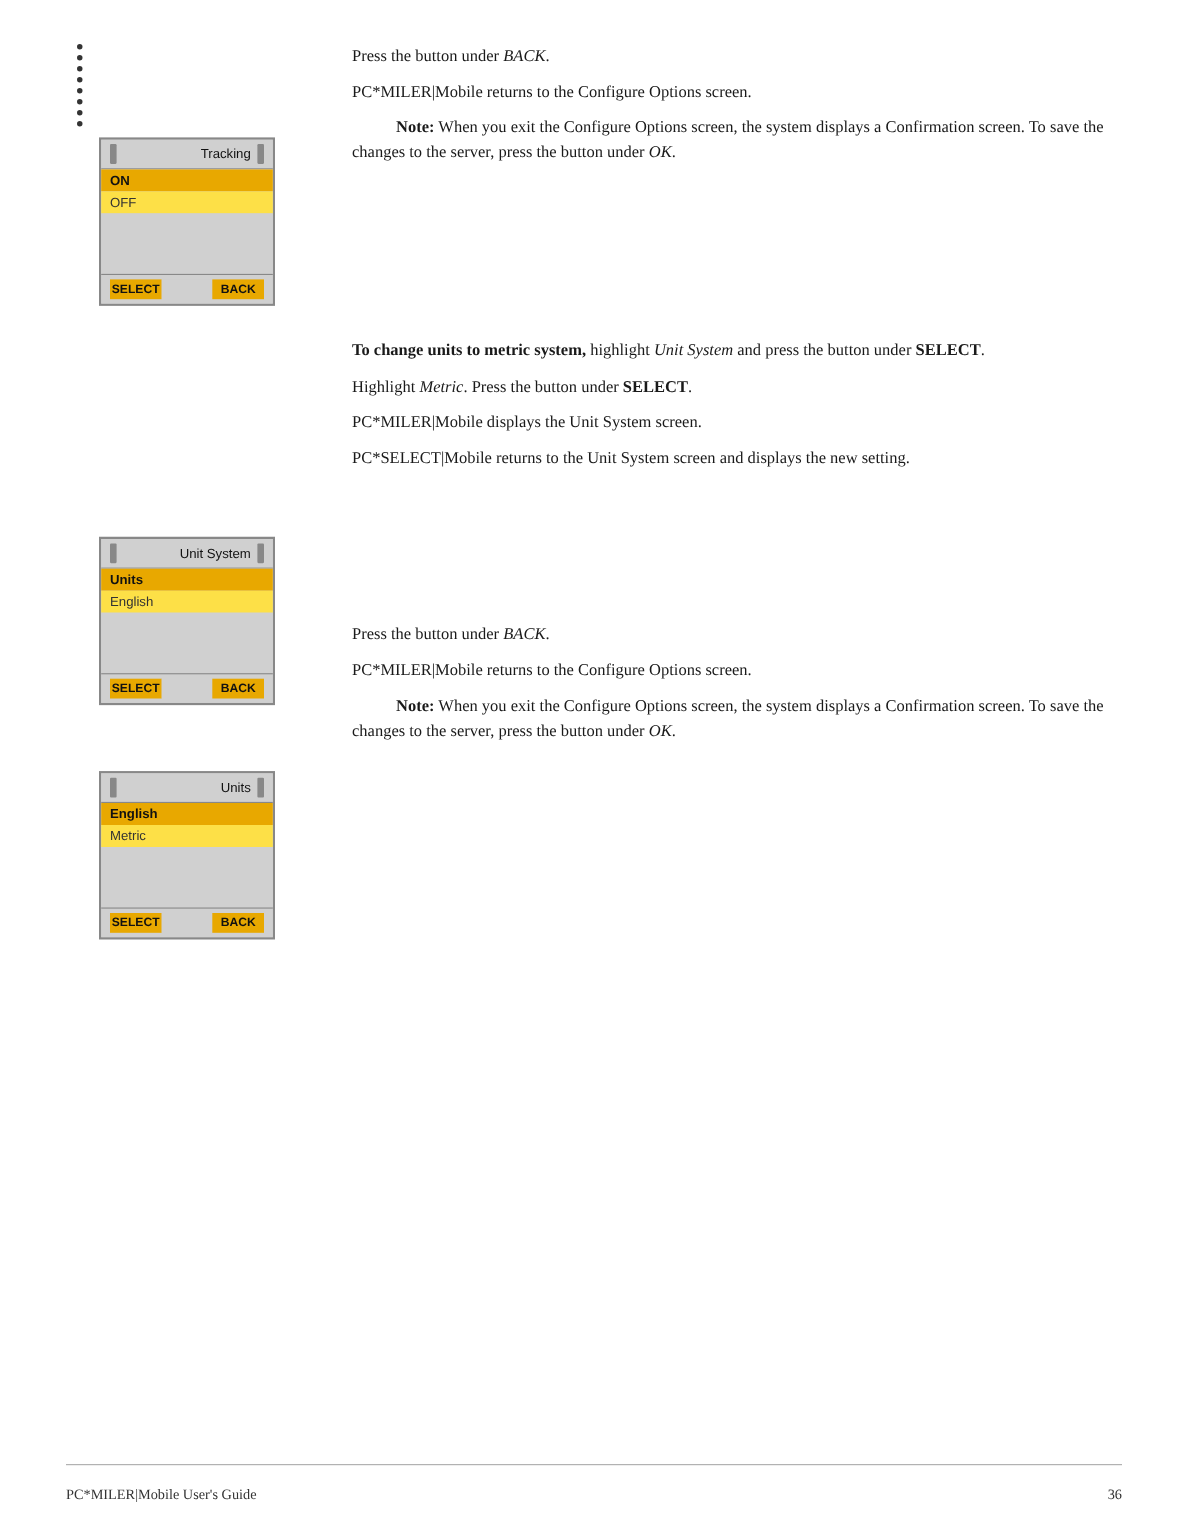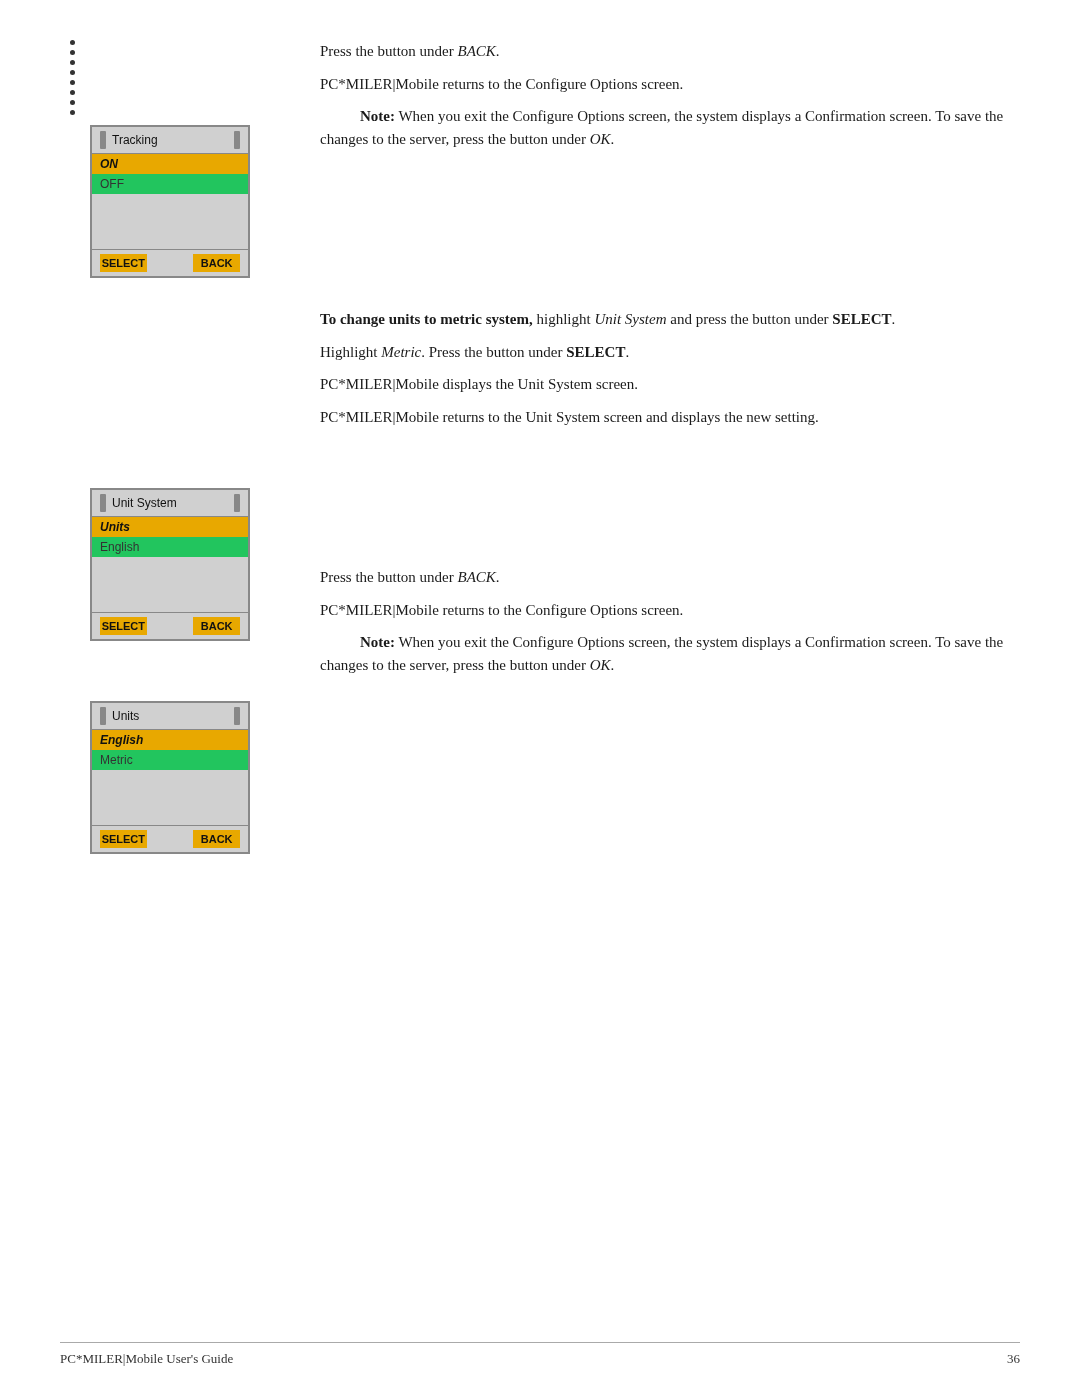--- a/index.html
+++ b/index.html
@@ -57,21 +57,21 @@
       gap: 6px;
     }
     .device-title-indicator {
       width: 6px;
       height: 18px;
       background: #888;
       border-radius: 1px;
     }
     .device-title-text {
       flex: 1;
-      text-align: left;
+      text-align: right;
       font-size: 12px;
       font-family: Arial, Helvetica, sans-serif;
       color: #111;
     }
     .device-title-indicator-right {
       width: 6px;
       height: 18px;
       background: #888;
       border-radius: 1px;
     }
@@ -83,24 +83,23 @@
 
     .device-list-item {
       padding: 3px 8px;
       font-size: 12px;
       color: #111;
     }
     .device-list-item.selected {
       background: #e8a800;
       color: #111;
       font-weight: bold;
-      font-style: italic;
     }
     .device-list-item.normal {
-      background: #22c55e;
+      background: #fde047;
       color: #333;
     }
 
     .device-footer {
       display: flex;
       background: #d0d0d0;
       border-top: 1px solid #888;
       padding: 4px 8px;
     }
     .device-btn {
@@ -189,21 +188,21 @@
     
     .page-footer {
       position: absolute;
       bottom: 30px;
       left: 60px;
       right: 60px;
       display: flex;
       justify-content: space-between;
       align-items: center;
       border-top: 1px solid #aaa;
-      padding-top: 8px;
+      padding-top: 19px;
       font-size: 13px;
       color: #333;
     }
   </style>
 </head>
 <body>
 
 <div class="page-container">
 
   <div class="section-row">
@@ -289,21 +288,21 @@
           <div class="device-btn-right">BACK</div>
         </div>
       </div>
     </div>
 
     <div class="right-text">
       <div class="text-section">
         <p><span class="bold-italic">To change units to metric system,</span> highlight <span class="italic">Unit System</span> and press the button under <span class="bold-italic">SELECT</span>.</p>
         <p>Highlight <span class="italic">Metric</span>.  Press the button under <span class="bold-italic">SELECT</span>.</p>
         <p>PC*MILER|Mobile displays the Unit System screen.</p>
-        <p>PC*MILER|Mobile returns to the Unit System screen and displays the new setting.</p>
+        <p>PC*SELECT|Mobile returns to the Unit System screen and displays the new setting.</p>
       </div>
 
       <div style="height:120px;"></div>
 
       <div class="text-section">
         <p>Press the button under <span class="italic">BACK</span>.</p>
         <p>PC*MILER|Mobile returns to the Configure Options screen.</p>
         <p><span class="note-bold">Note:</span>  When you exit the Configure Options screen, the system displays a Confirmation screen.  To save the changes to the server, press the button under <span class="italic">OK</span>.</p>
       </div>
     </div>

